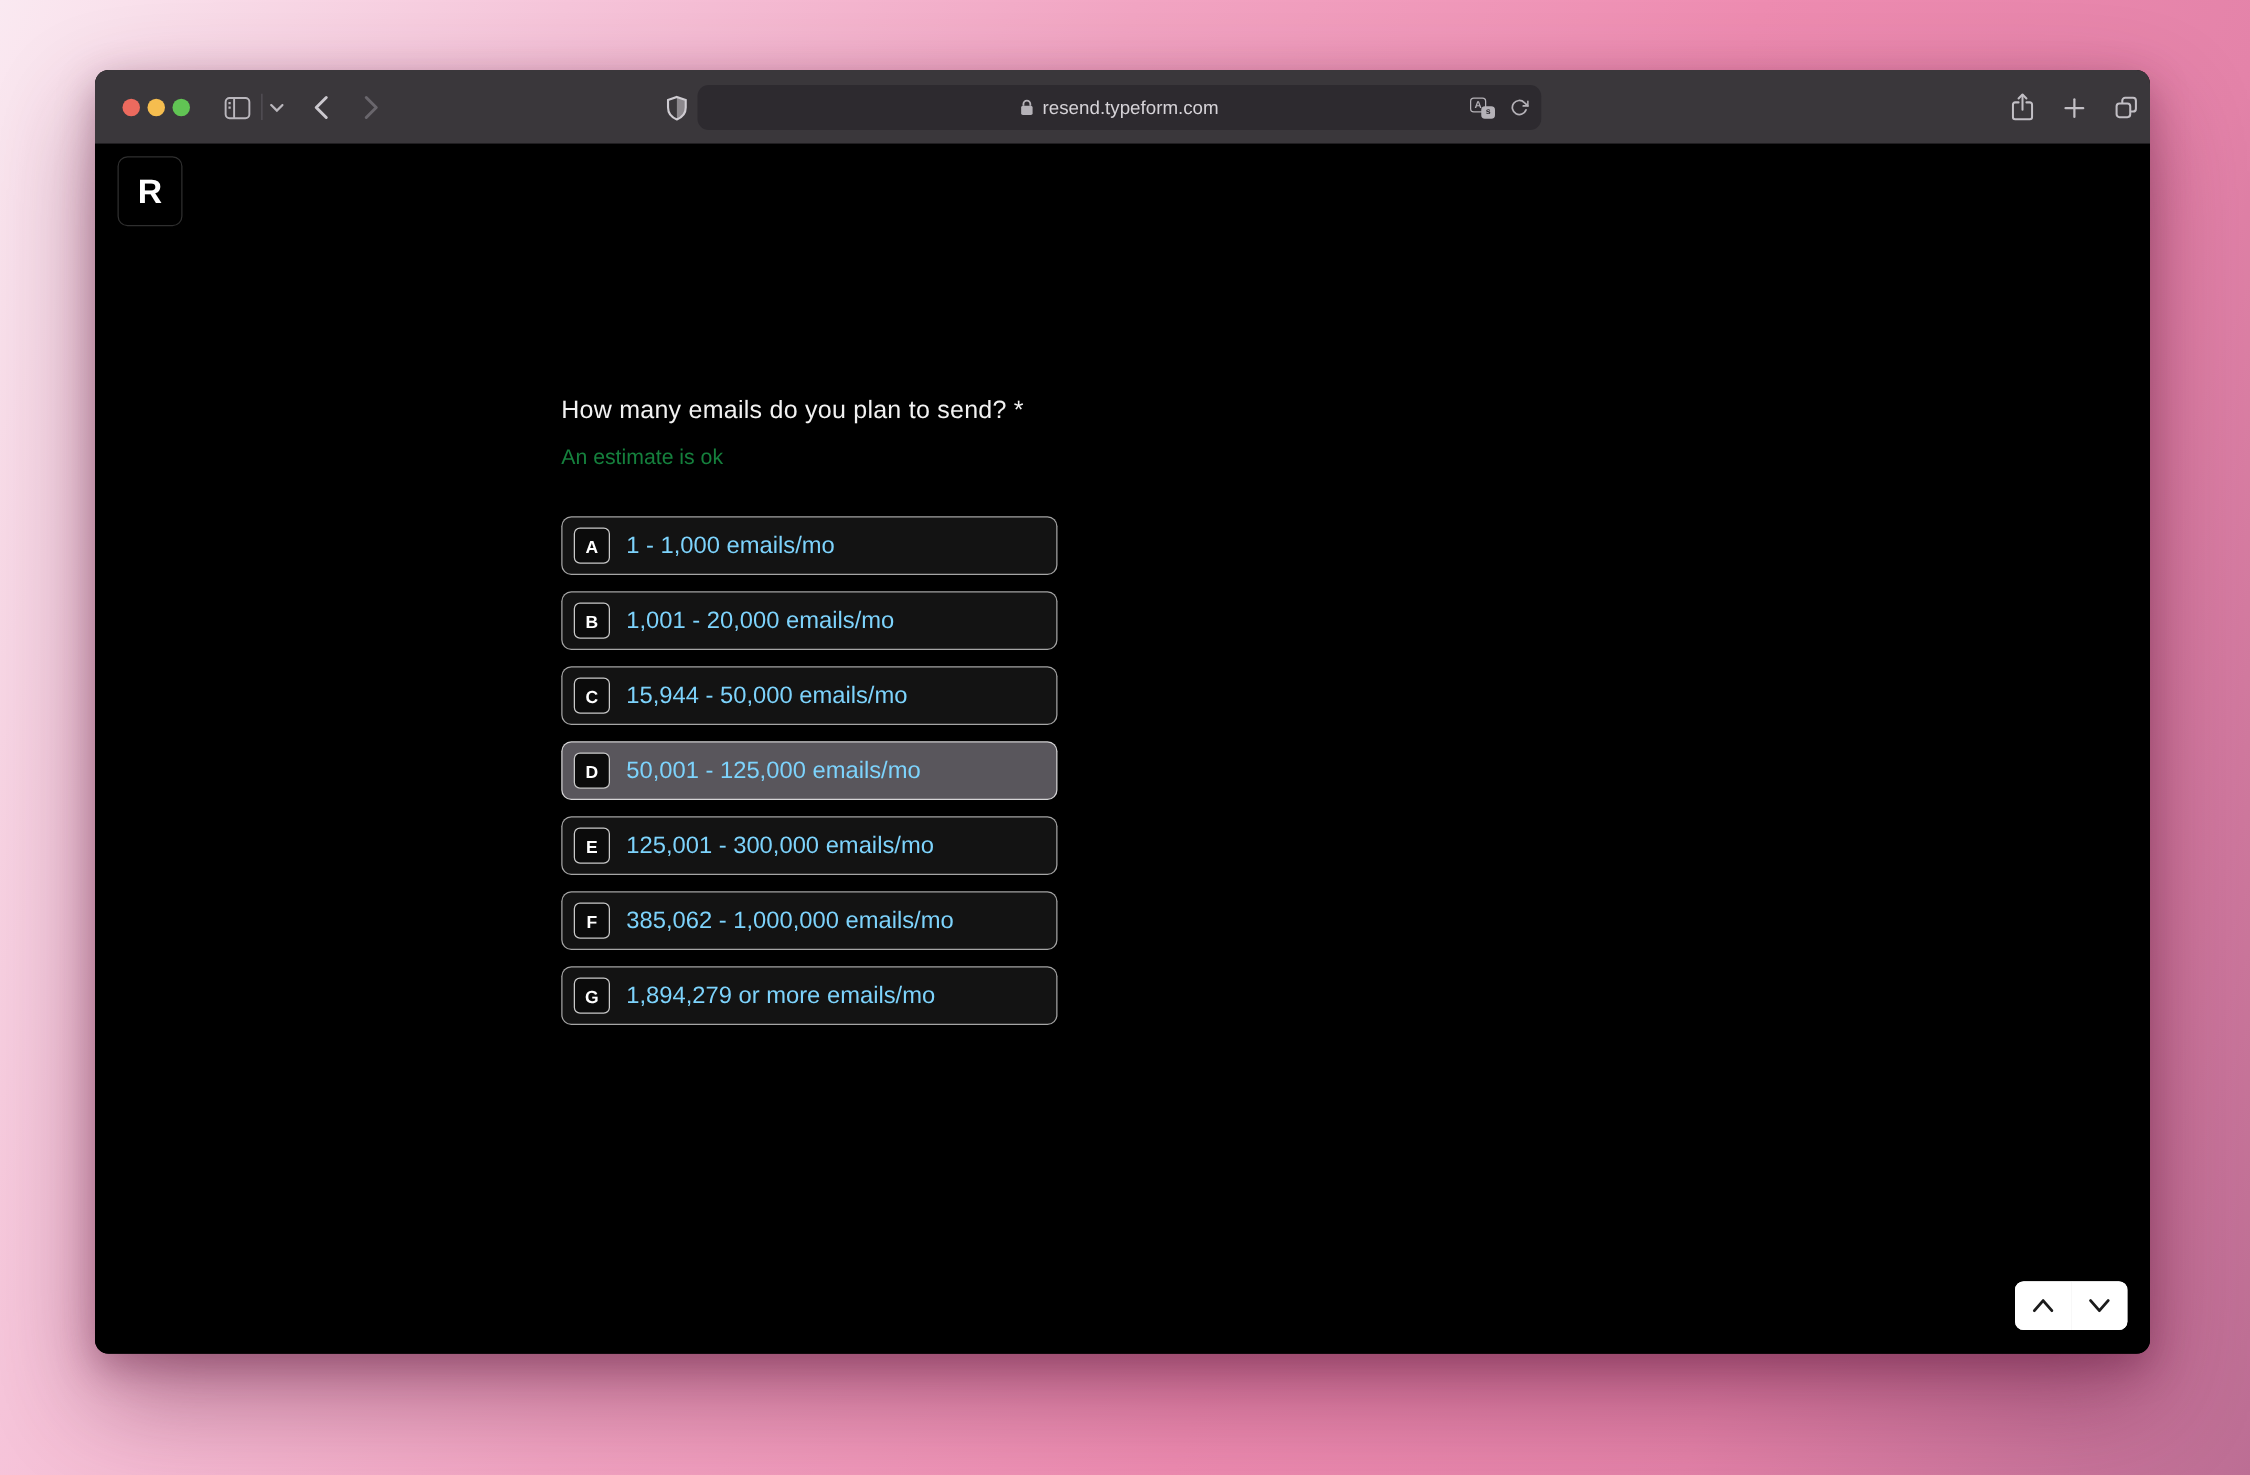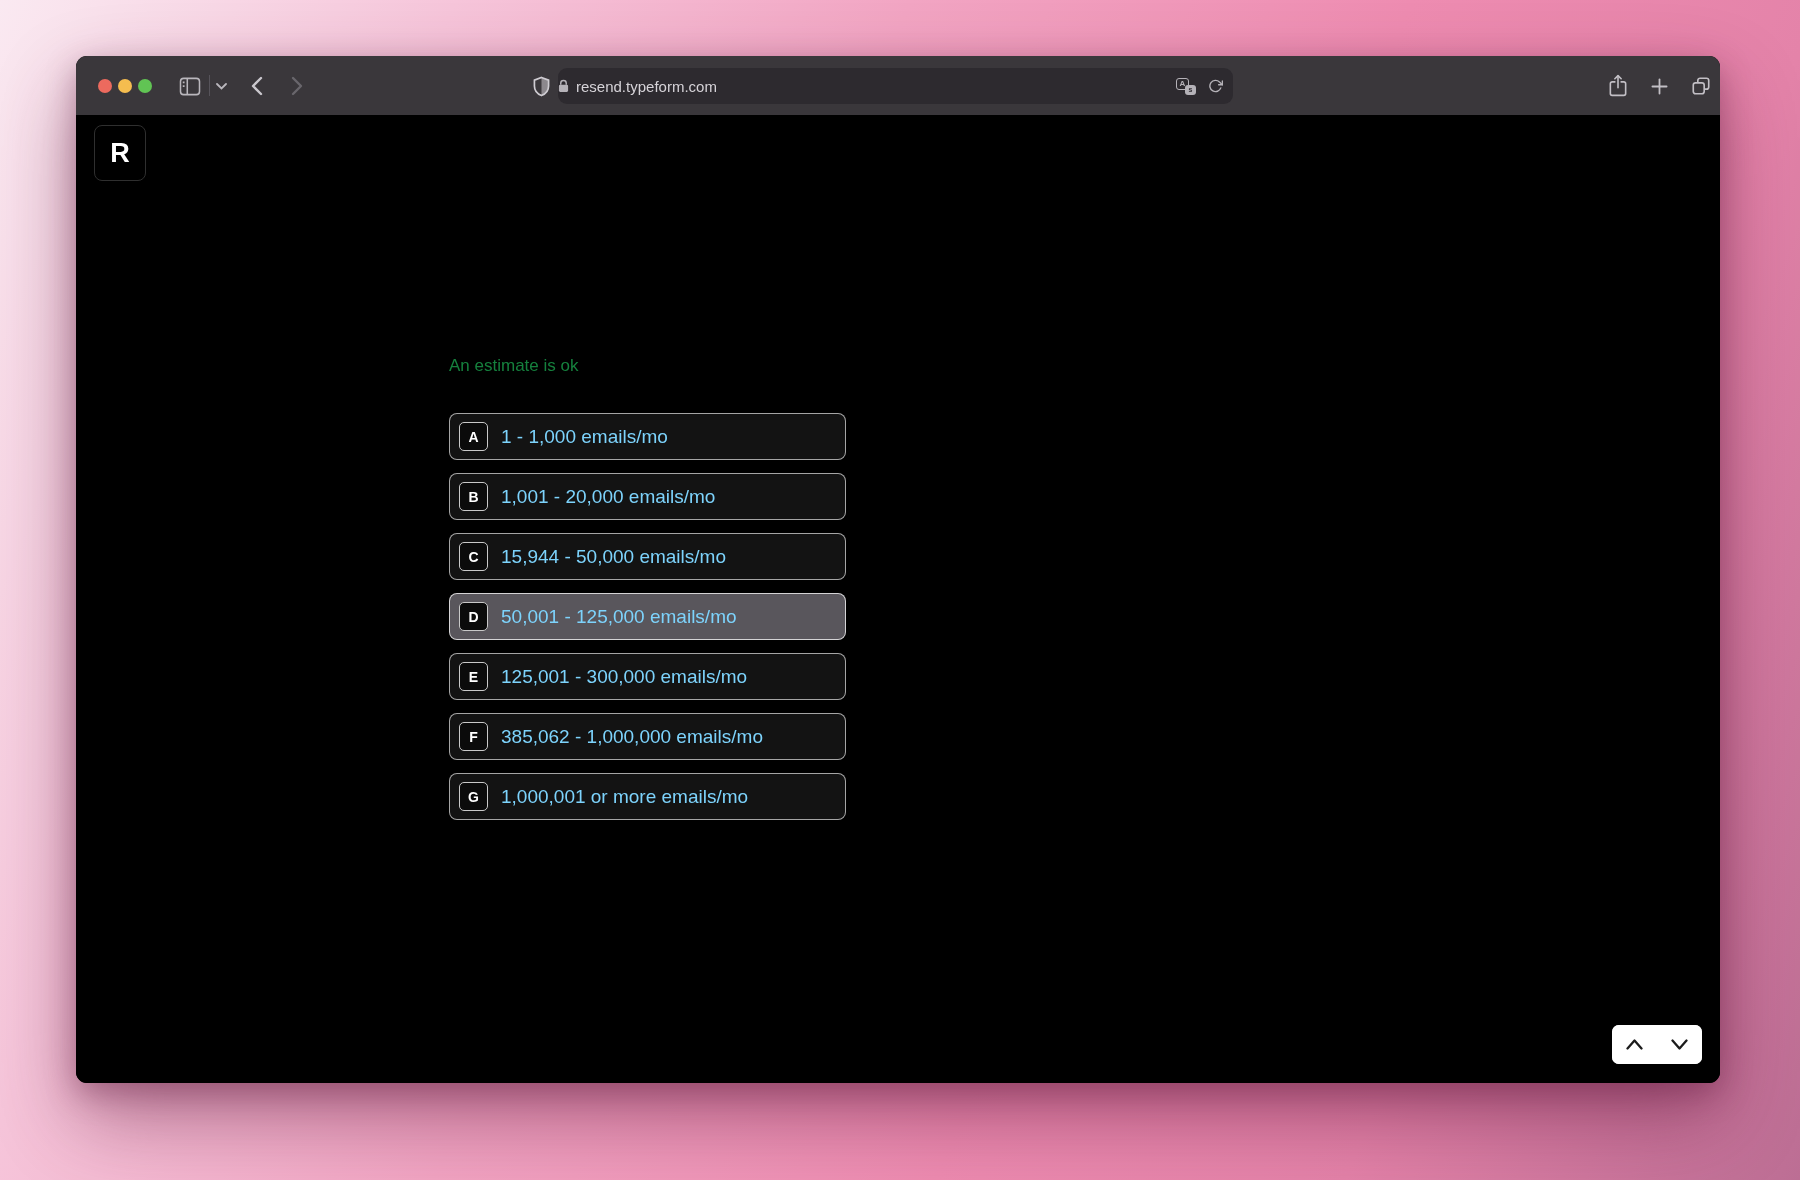--- a/index.html
+++ b/index.html
@@ -32,21 +32,21 @@
   .sidebar-ic   { left:102px; top:19px; width:24px; height:22px; }
   .tb-divider   { position:absolute; left:133px; top:19px; width:1px; height:21px; background:#56535a; }
   .chev-down-ic { left:139px; top:26px; width:12px; height:8px; }
   .back-ic      { left:174px; top:19px; width:14px; height:22px; color:#cbc8ce; }
   .fwd-ic       { left:214px; top:19px; width:14px; height:22px; color:#69666c; }
   .shield-ic    { left:456px; top:19px; width:18px; height:22px; color:#cfccd2; }
 
   .urlbar {
     position:absolute; left:482px; top:12px; width:675px; height:36px;
     background:#2d2a2f; border-radius:9px;
-    display:flex; align-items:center; 
+    display:flex; align-items:center; justify-content:center;
     color:#d6d3d8; font-size:15px;
   }
   .urlbar .lock { margin-right:7px; display:flex; color:#b5b2b8; }
   .url-actions {
     position:absolute; right:10px; top:0; height:36px;
     display:flex; align-items:center; gap:12px; color:#b5b2b8;
   }
   .translate { position:relative; width:20px; height:17px; }
   .translate .bub-a {
     position:absolute; left:0; top:0; width:13px; height:12px;
@@ -197,20 +197,21 @@
       </svg>
     </span>
   </div>
 
   <div class="page">
 
     <div class="site-logo">
       <span>R</span>
     </div>
 
+    <div class="question-title">How many emails do you plan to send? *</div>
     <div class="question-subtitle">An estimate is ok</div>
 
     <div class="options" id="options">
         <div class="option">
           <span class="key">A</span>
           <span class="label">1 - 1,000 emails/mo</span>
         </div>
         <div class="option">
           <span class="key">B</span>
           <span class="label">1,001 - 20,000 emails/mo</span>
@@ -226,21 +227,21 @@
         <div class="option">
           <span class="key">E</span>
           <span class="label">125,001 - 300,000 emails/mo</span>
         </div>
         <div class="option">
           <span class="key">F</span>
           <span class="label">385,062 - 1,000,000 emails/mo</span>
         </div>
         <div class="option">
           <span class="key">G</span>
-          <span class="label">1,000,001 or more emails/mo</span>
+          <span class="label">1,894,279 or more emails/mo</span>
         </div>
       </div>
 
     <div class="nav">
       <button>
         <svg width="17" height="11" viewBox="0 0 17 11" fill="none" stroke="currentColor" stroke-width="2.3" stroke-linecap="round" stroke-linejoin="round">
           <polyline points="1.5,9.5 8.5,1.5 15.5,9.5"></polyline>
         </svg>
       </button>
       <span class="sep"></span>

